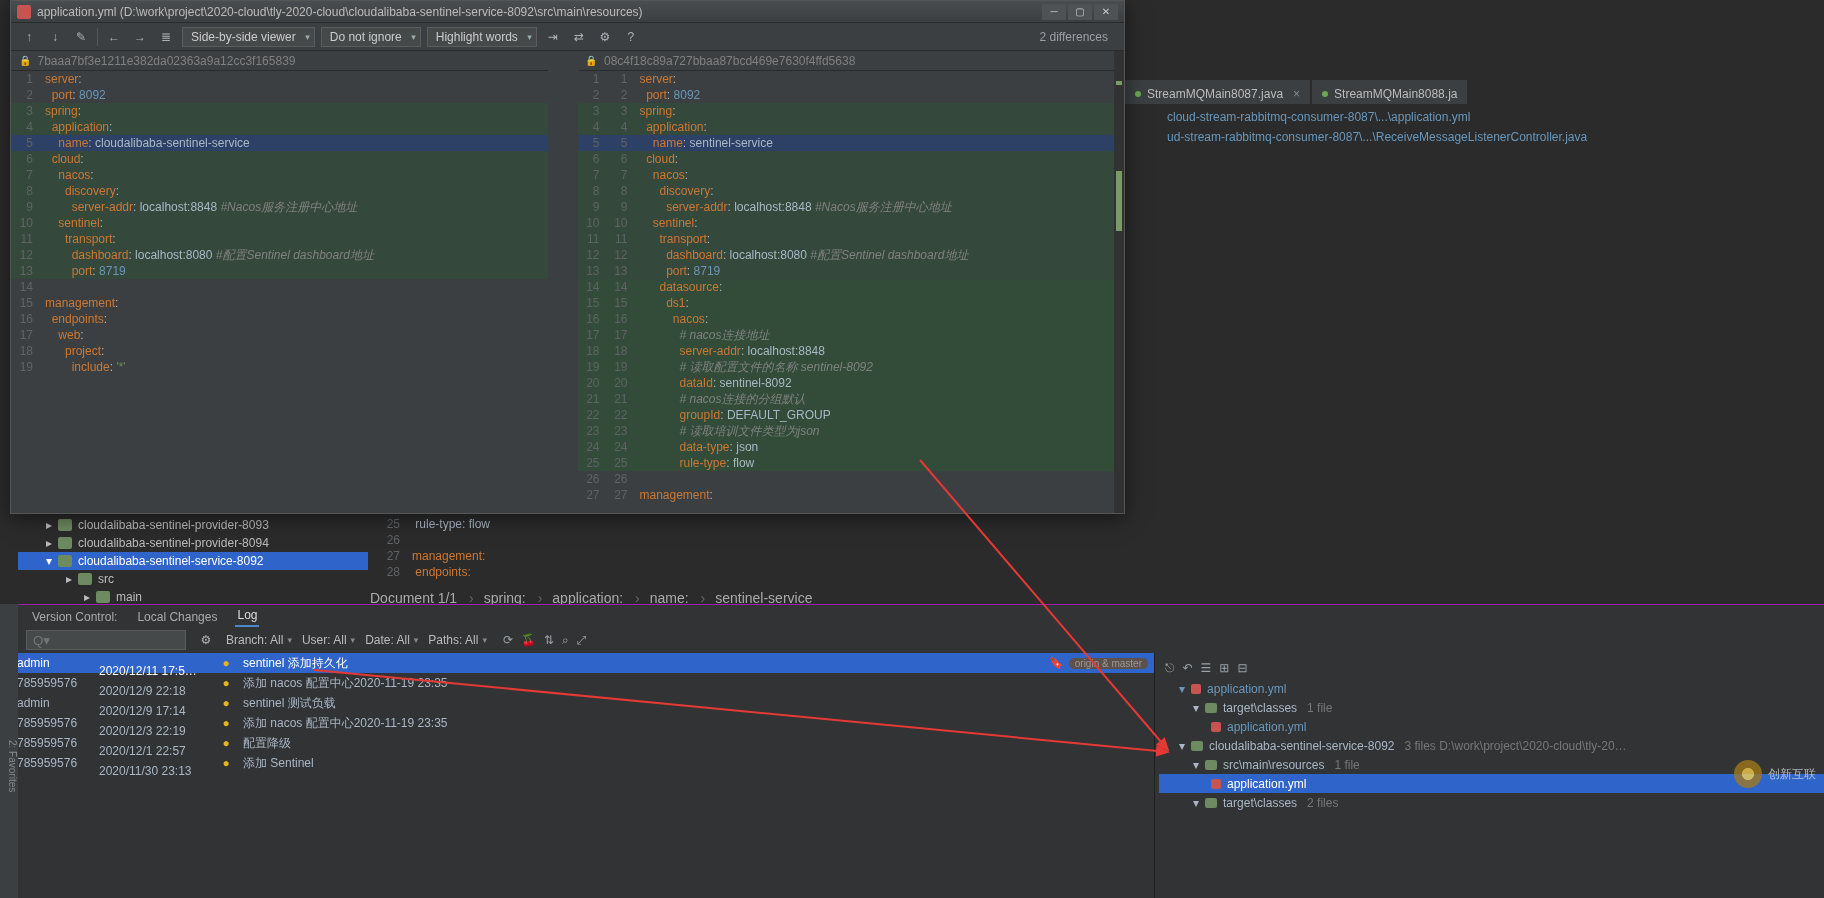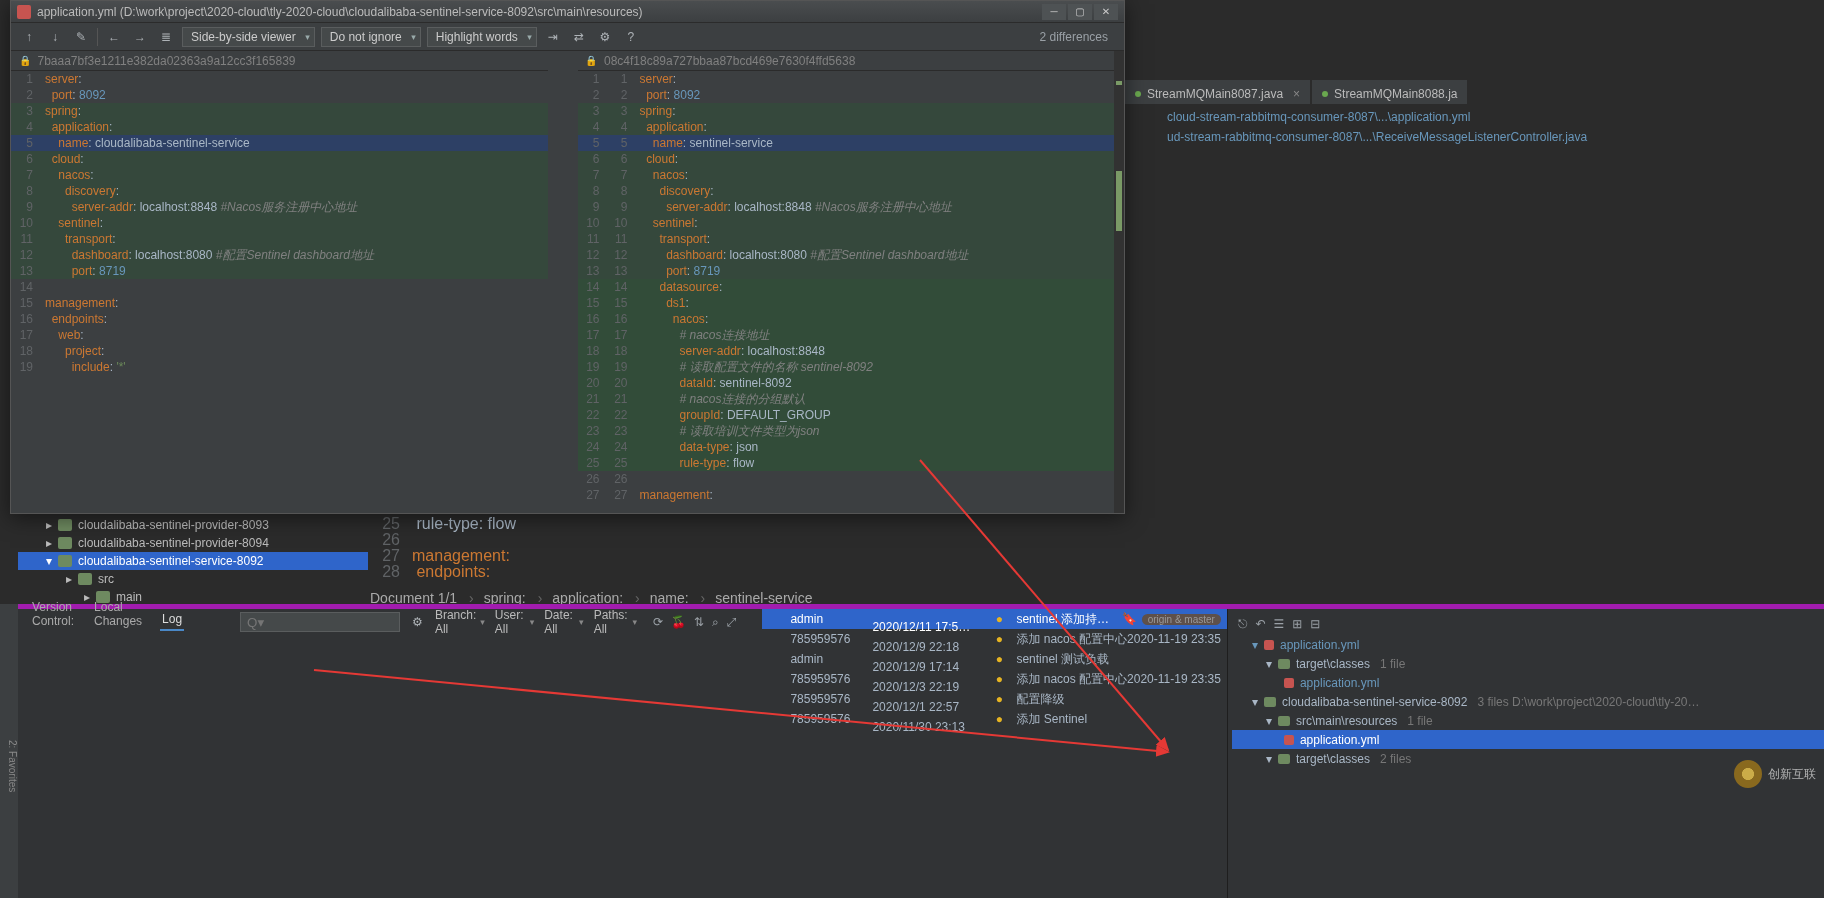--- a/index.html
+++ b/index.html
@@ -41,38 +41,38 @@
 .tabs-row { position:absolute; left:1125px; top:80px; right:0; height:24px; display:flex; gap:2px; }
 .ed-tab { background:#3c3f41; padding:3px 10px 0; color:#bbb; display:flex; align-items:center; gap:6px;}
 .ed-tab .dot{width:6px;height:6px;border-radius:50%;background:#6aa84f;}
 .ed-tab .x{color:#888;margin-left:4px;}
 .crumbs { position:absolute; left:1159px; top:106px; right:0; color:#6897bb; padding:4px 8px; display:flex; gap:6px; flex-wrap:wrap;}
 .crumbs span{white-space:nowrap;}
 .proj-tree { position:absolute; left:18px; top:516px; width:350px; height:80px; font-size:12px;}
 .proj-tree .row{display:flex;align-items:center;height:18px;gap:6px;padding-left:20px;color:#bbb;}
 .proj-tree .row.sel{background:#2f65ca;color:#fff;}
 .proj-tree .fold{width:14px;height:12px;background:#6e8a60;border-radius:2px;}
-.editor-behind { position:absolute; left:370px; top:516px; width:760px; height:78px; font-family:Consolas,monospace; font-size:16px; line-height:16px;}
+.editor-behind { position:absolute; left:370px; top:516px; width:760px; height:78px; font-family:Consolas,monospace; font-size:12px; line-height:16px;}
 .editor-behind .ln{color:#606366;display:inline-block;width:30px;text-align:right;margin-right:12px;}
 .breadcrumb-bottom{position:absolute;left:370px;top:590px;color:#aaa;display:flex;gap:10px;font-size:14px}
 .breadcrumb-bottom span::after{content:" ›"; color:#666; margin-left:8px;}
 .breadcrumb-bottom span:last-child::after{content:"";}
 
 
-.vcs { position:absolute; left:0; top:604px; right:0; bottom:0; background:#313335; border-top:5px solid #a21caf; display:flex; flex-direction:row;}
+.vcs { position:absolute; left:0; top:604px; right:0; bottom:0; background:#313335; border-top:1px solid #a21caf; display:flex; flex-direction:column;}
 .vcs-tabbar{height:22px;display:flex;align-items:flex-end;gap:16px;padding:0 30px;color:#aaa;}
 .vcs-tabbar .t{padding:3px 2px;} .vcs-tabbar .t.act{border-bottom:2px solid #4a88c7;color:#ddd;}
 .vcs-filter{height:26px;display:flex;align-items:center;gap:10px;padding:0 26px;}
 .vcs-filter input{background:#45494a;border:1px solid #5a5d5e;color:#ccc;height:20px;width:160px;padding:0 6px;}
 .vcs-filter .chip{color:#bbb;display:flex;align-items:center;gap:2px;}
 .vcs-filter .chip::after{content:"▾";font-size:9px;margin-left:2px;color:#888;}
 .vcs-filter .icons{display:flex;gap:8px;color:#9aa0a6;margin-left:6px;}
 .vcs-body{flex:1;display:flex;}
 .commits{flex:1;overflow:hidden;}
-.commit-row{display:flex;height:20px;align-items:center;padding:0 6px 0 28px;gap:12px;}
+.commit-row{display:flex;height:20px;align-items:center;padding:0 6px 0 17px;gap:12px;}
 .commit-row.sel{background:#2f65ca;color:#fff;}
 .commit-row .au{width:70px;} .commit-row .dt{width:110px;margin-top:16px;} .commit-row .graph{width:10px;text-align:center;color:#e6b422;}
 .commit-row .msg{flex:1;white-space:nowrap;overflow:hidden;text-overflow:ellipsis;}
 .commit-row .tags{color:#999;display:flex;align-items:center;gap:4px;}
 .tag-pill{background:#5e504a;border-radius:8px;padding:0 6px;font-size:10px;}
 .changes{width:670px;border-left:1px solid #1e1e1e;padding:4px 0 0 4px;}
 .changes-tb{height:22px;display:flex;align-items:center;gap:8px;color:#9aa0a6;padding-left:6px;}
 .ch-tree .node{display:flex;align-items:center;height:19px;gap:6px;}
 .ch-tree .fold-ic{width:12px;height:10px;background:#6e8a60;border-radius:2px;}
 .ch-tree .yml-ic{width:10px;height:10px;background:#c75450;border-radius:2px;}

